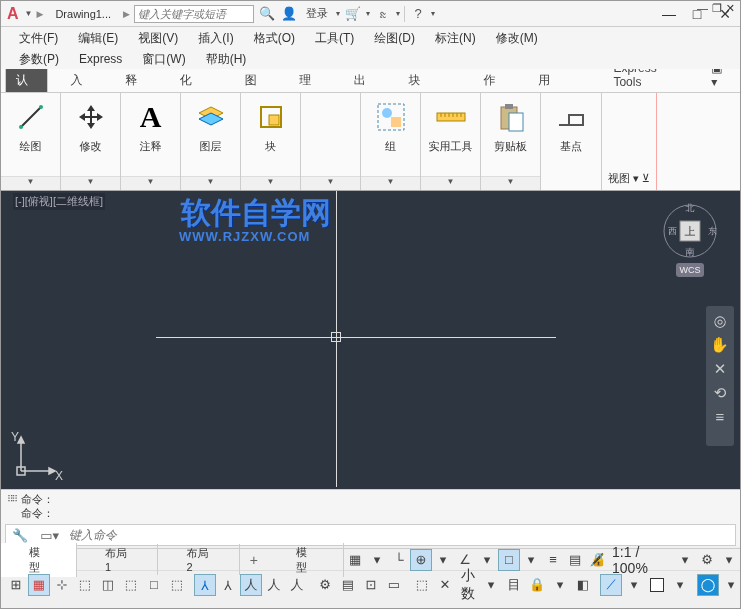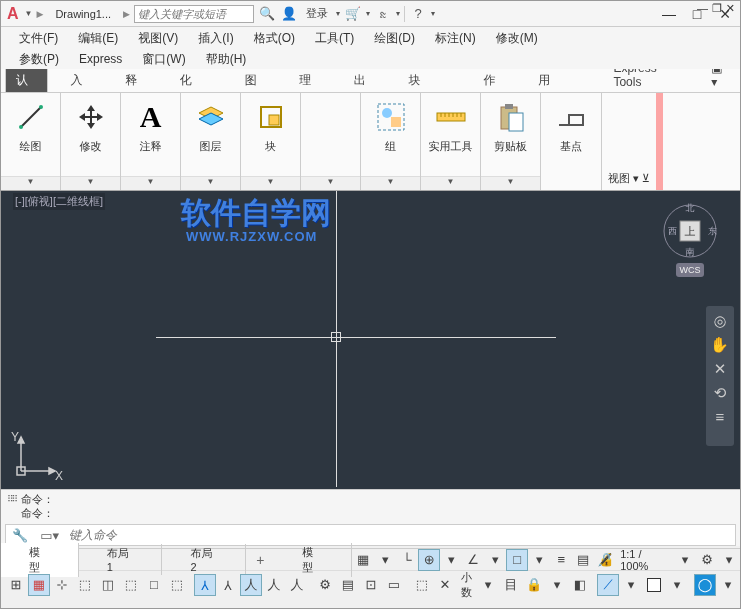--- a/index.html
+++ b/index.html
@@ -21,21 +21,21 @@
 .ribbon-tabs { height: 24px; background: #fafafa; display: flex; align-items: flex-end; border-bottom: 1px solid #ccc; padding-left: 4px; gap: 12px; }
 .r-tab { padding: 4px 10px 3px; font-size: 12px; color: #444; cursor: pointer; border: 1px solid transparent; border-bottom: none; }
 .r-tab.active { background: #555; color: #fff; border-color: #ccc; }
 .ribbon { height: 98px; background: #fafafa; display: flex; border-bottom: 1px solid #aaa; }
 .r-panel { border-right: 1px solid #ccc; display: flex; flex-direction: column; align-items: center; padding: 6px 4px 0; position: relative; min-width: 60px;}
 .r-big { display: flex; flex-direction: column; align-items: center; gap: 2px; cursor: pointer; }
 .r-big-icon { width: 36px; height: 36px; display: flex; align-items: center; justify-content: center; }
 .r-label { font-size: 11px; color: #333; text-align: center; margin-top: 2px;}
 .r-drop { height: 14px; text-align: center; font-size: 8px; color: #555; cursor: pointer; position: absolute; bottom: 0; left: 0; right: 0; border-top: 1px solid #ddd; background: #f0f0f0;}
 .watermark { position: absolute; left: 180px; top: 100px; font-size: 30px; font-weight: bold; color: #4080e0; pointer-events: none; z-index: 5; font-family: "SimHei", sans-serif; text-shadow: 1px 1px 0 #003399;}
-.watermark-sub { position: absolute; left: 185px; top: 136px; font-size: 13px; color: #4080e0; pointer-events: none; z-index: 5; font-family: Arial; font-weight: bold; letter-spacing: 1px;}
+.watermark-sub { position: absolute; left: 178px; top: 136px; font-size: 13px; color: #4080e0; pointer-events: none; z-index: 5; font-family: Arial; font-weight: bold; letter-spacing: 1px;}
 .canvas-area { position: relative; height: 298px; background: #2d3640; overflow: hidden; }
 .viewport-label { position: absolute; top: 2px; left: 12px; color: #aab; font-size: 11px; background: rgba(0,0,0,0.15); padding: 1px 2px;}
 .crosshair-h { position: absolute; top: 146px; left: 155px; width: 400px; height: 1px; background: #ddd; }
 .crosshair-v { position: absolute; top: 0; left: 335px; width: 1px; height: 296px; background: #ddd; }
 .pickbox { position: absolute; top: 141px; left: 330px; width: 10px; height: 10px; border: 1px solid #ddd; }
 .ucs { position: absolute; bottom: 8px; left: 12px; color: #ccc; font-size: 11px; }
 .ucs-y { position: absolute; bottom: 45px; left: 10px; color: #ccc; font-size: 12px;}
 .ucs-x { position: absolute; bottom: 6px; left: 54px; color: #ccc; font-size: 12px;}
 .ucs svg { stroke: #ccc; stroke-width: 1.5; fill: none; }
 .viewcube { position: absolute; top: 10px; right: 20px; width: 60px; height: 80px; }
@@ -49,24 +49,24 @@
 .cmd-input { border: none; outline: none; font-size: 12px; color: #888; font-style: italic; flex: 1; padding: 0 4px; }
 .layout-tabs { height: 22px; background: #f0f0f0; border-top: 1px solid #ccc; display: flex; align-items: center; }
 .l-tab { padding: 2px 28px; font-size: 11px; color: #333; cursor: pointer; border-right: 1px solid #ccc;}
 .l-tab.active { background: #fff; }
 .l-plus { padding: 0 10px; color: #666; cursor: pointer; font-size: 14px;}
 .layout-label-right { margin-left: auto;}
 .sb-btn { height: 22px; min-width: 22px; display: inline-flex; align-items: center; justify-content: center; font-size: 13px; color: #444; cursor: pointer; padding: 0 2px;}
 .sb-btn.active { background: #c5e0f5; border: 1px solid #7ab; }
 .sb-sep { width: 1px; height: 18px; background: #ccc; margin: 0 2px;}
 .status-bar2 { height: 28px; background: #f0f0f0; border-top: 1px solid #ddd; display: flex; align-items: center; padding: 0 4px; gap: 1px;}
-.sb-text { font-size: 11px; padding: 0 4px; color: #333;}
+.sb-text { font-size: 14px; padding: 0 4px; color: #333;}
 .sb-layer-swatch { width: 14px; height: 14px; background: #fff; border: 1px solid #333;}
 svg.ico { width: 32px; height: 32px; }
-.r-extra { display:flex; flex-direction:column; font-size:11px; color:#333; padding:4px 6px; border-right:7px solid #fca5a5;}
+.r-extra { display:flex; flex-direction:column; font-size:11px; color:#333; padding:4px 6px; border-right:1px solid #fca5a5;}
 </style>
 </head>
 <body>
 
 <div class="title-bar">
   <span class="logo">A</span>
   <span class="tri-down">▼</span>
   <span class="title-sep">▶</span>
   <span class="doc-name">Drawing1...</span>
   <span class="title-sep">▶</span>

